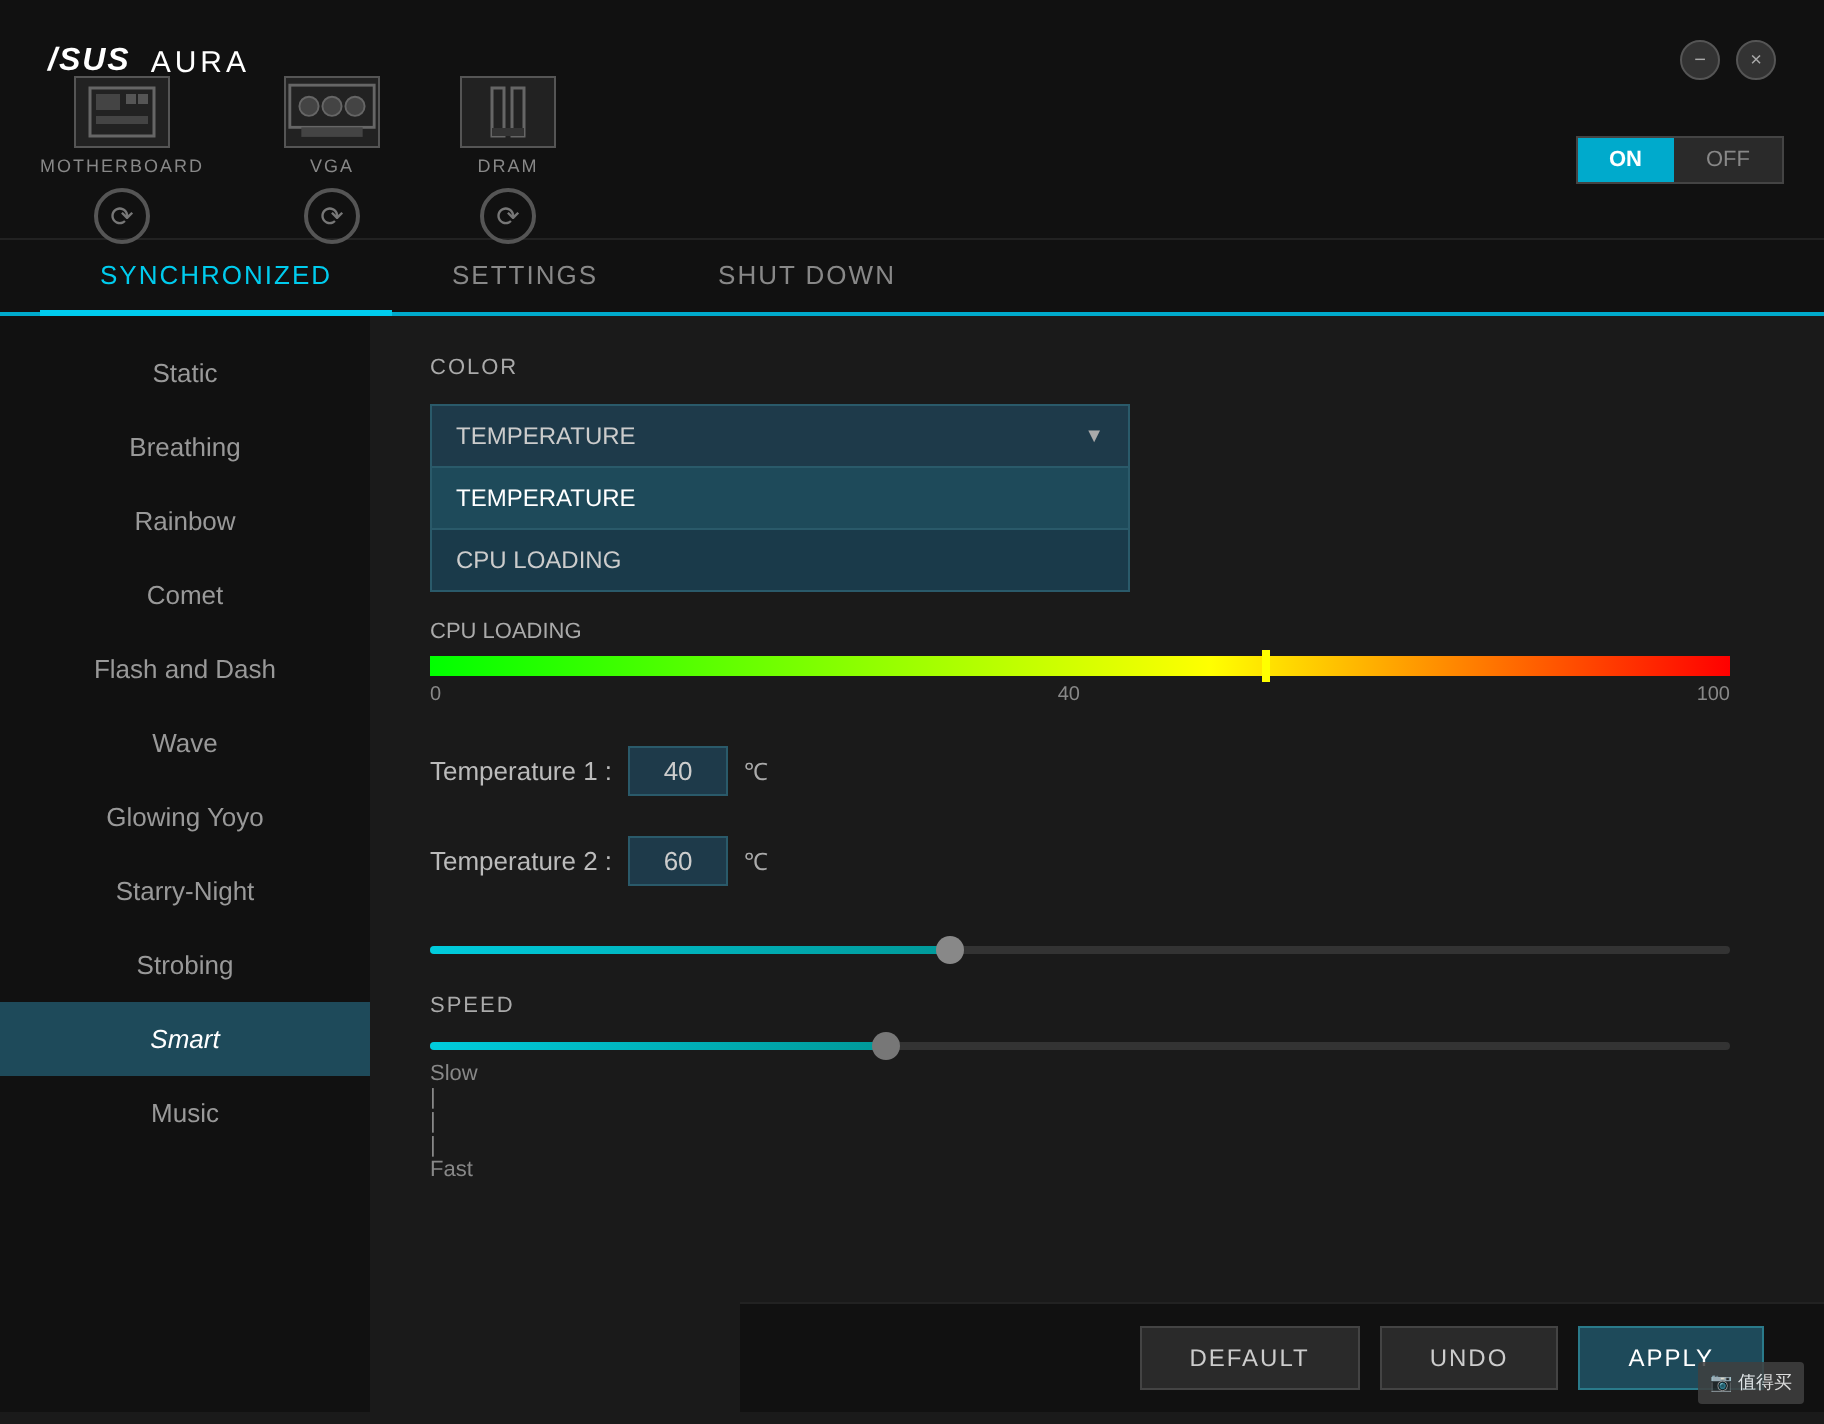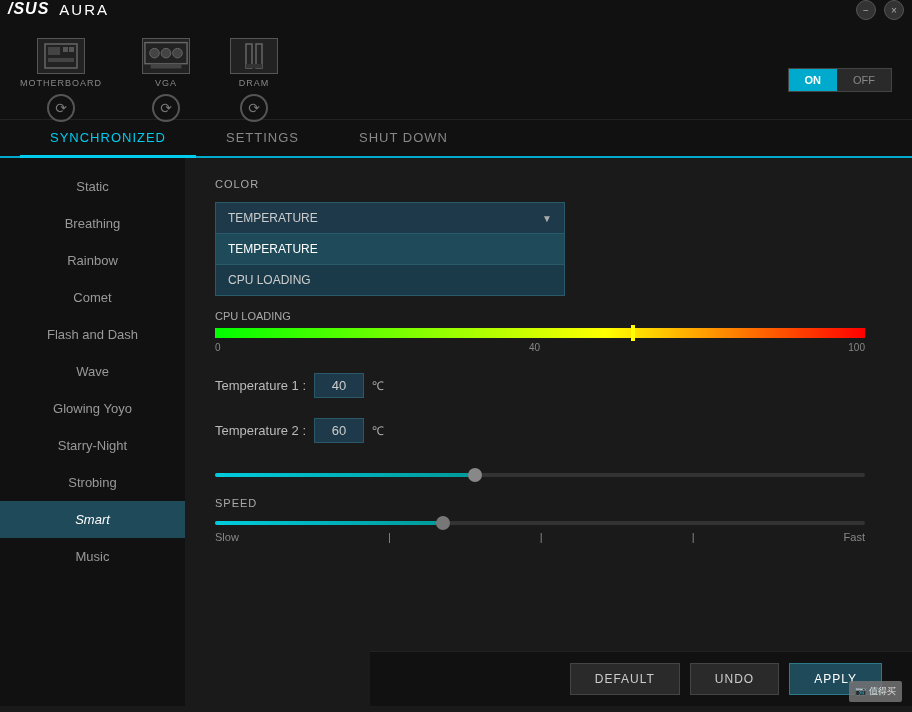--- a/index.html
+++ b/index.html
@@ -11,22 +11,22 @@
       color: #ccc;
       overflow: hidden;
       position: relative;
     }
 
     
     .titlebar {
       background: #111;
       height: 40px;
       display: flex;
-      align-items: flex-start;
-      padding: 0 8px;
+      align-items: flex-end;
+      padding: 0 24px;
       justify-content: space-between;
     }
     .titlebar-left {
       display: flex;
       align-items: center;
       gap: 10px;
     }
     .asus-logo {
       color: #fff;
       font-size: 16px;
@@ -313,20 +313,21 @@
     .speed-section {
       margin-top: 20px;
     }
     .speed-label-row {
       display: flex;
       justify-content: space-between;
       width: 650px;
       font-size: 11px;
       color: #888;
       margin-top: 6px;
+      flex-direction: column;
     }
 
     
     .bottom-bar {
       position: absolute;
       bottom: 0;
       right: 0;
       left: 185px;
       height: 55px;
       background: #111;
@@ -358,21 +359,21 @@
       background: #1e4a5a;
       color: #fff;
       border: 1px solid #2a7a8a;
     }
 
     
     .watermark {
       position: absolute;
       bottom: 10px;
       right: 10px;
-      background: #737373;
+      background: #404040;
       color: #fff;
       font-size: 9px;
       padding: 4px 6px;
       border-radius: 2px;
       opacity: 0.85;
       z-index: 100;
     }
 
     
     .device-icon-svg {

